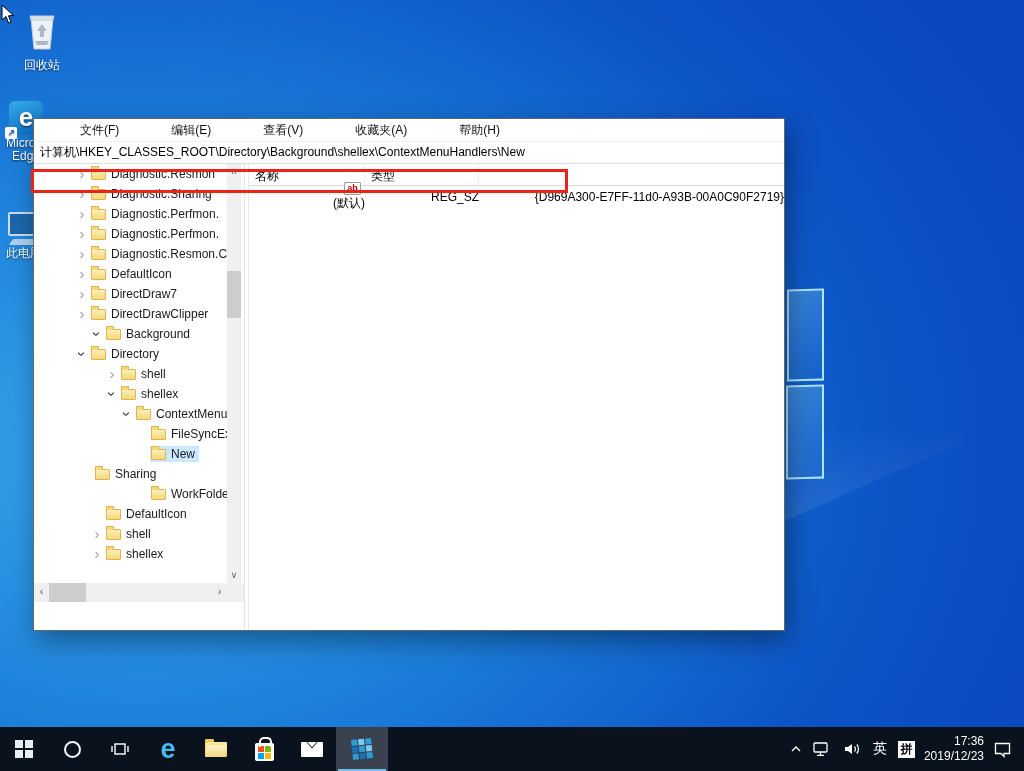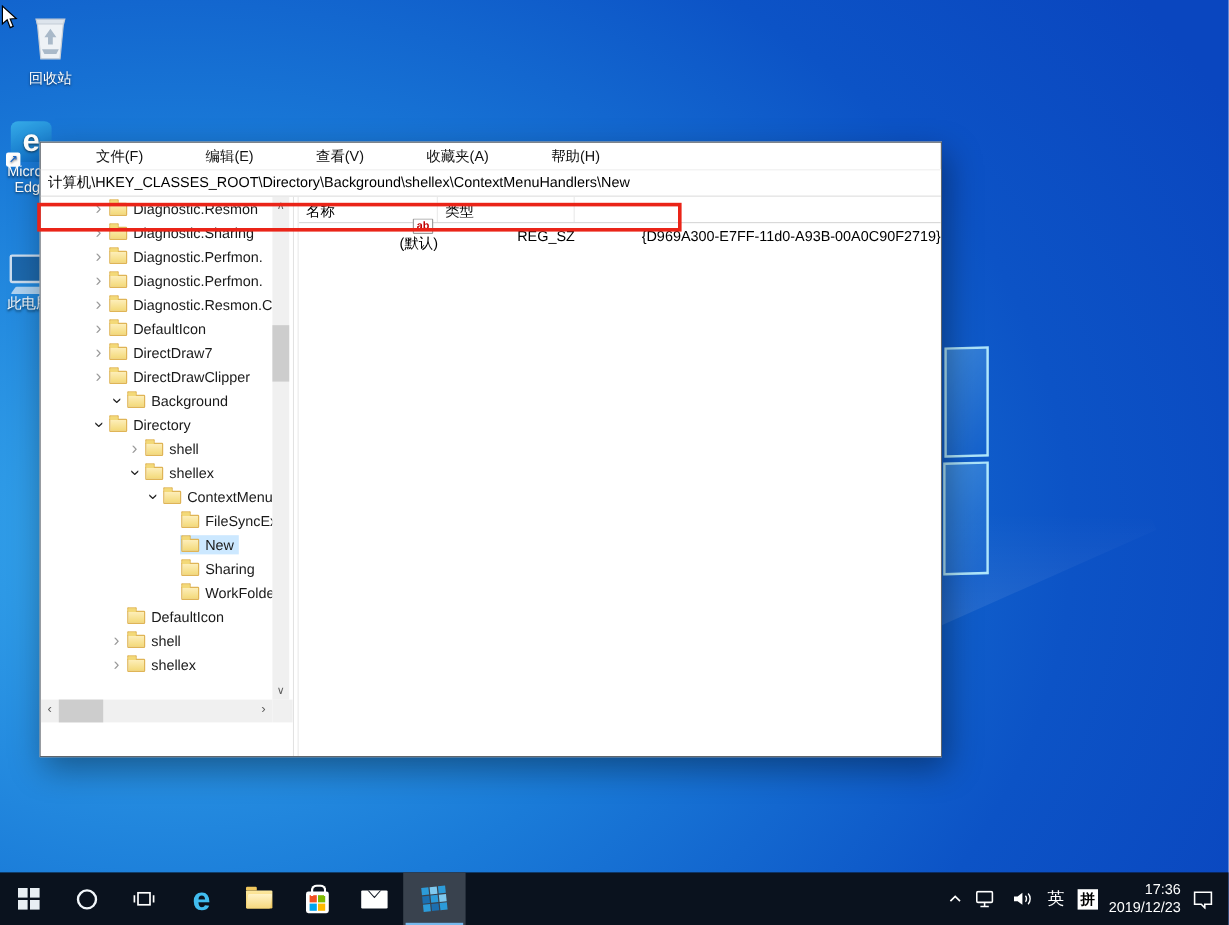--- a/index.html
+++ b/index.html
@@ -309,21 +309,21 @@
                 <span class="tlabel">FileSyncEx</span>
               </span>
             </div>
             <div class="tree-row" style="padding-left: 100px;">
               <span class="chev leaf"></span>
               <span class="row-inner selected">
                 <span class="folder"></span>
                 <span class="tlabel">New</span>
               </span>
             </div>
-            <div class="tree-row" style="padding-left: 100px;">
+            <div class="tree-row" style="padding-left: 44px;">
               <span class="chev leaf"></span>
               <span class="row-inner">
                 <span class="folder"></span>
                 <span class="tlabel">Sharing</span>
               </span>
             </div>
             <div class="tree-row" style="padding-left: 100px;">
               <span class="chev leaf"></span>
               <span class="row-inner">
                 <span class="folder"></span>

